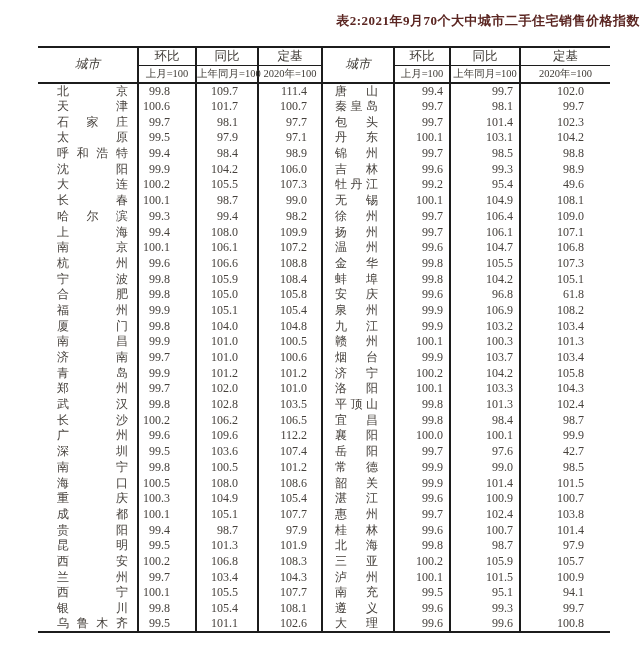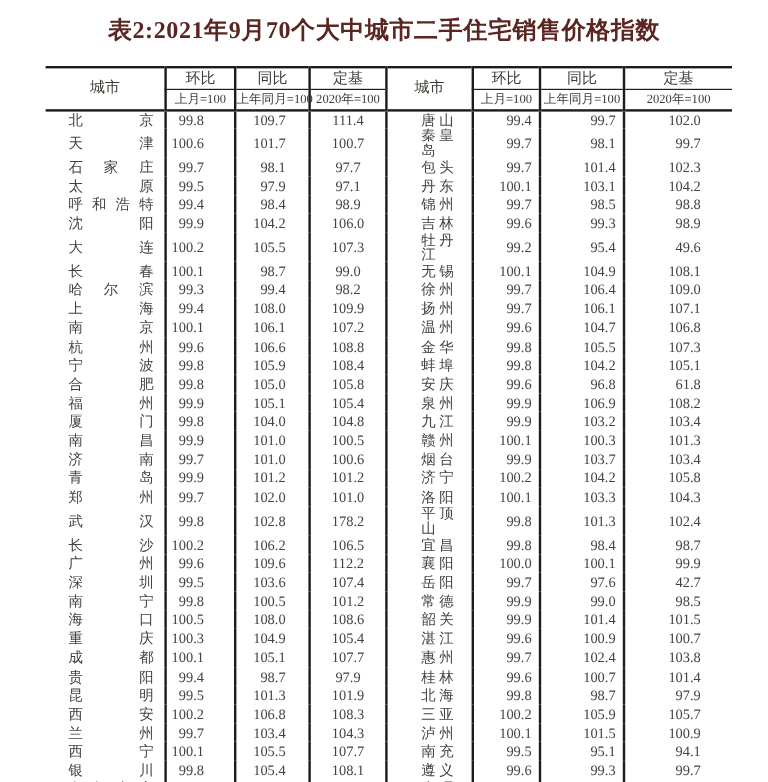--- a/index.html
+++ b/index.html
@@ -5,22 +5,22 @@
   html,body { margin:0; padding:0; }
   body {
     width:640px; height:652px;
     background:#ffffff;
     font-family:"Liberation Serif","DejaVu Serif",serif;
     color:#46413c;
     overflow:hidden;
   }
   .page-title {
     margin:12px 0 0 0;
-    text-align:center;
-    font-size:20px;
+    text-align:right;
+    font-size:13px;
     font-weight:bold;
     color:#5b2622;
     letter-spacing:0.5px;
   }
   .table-wrap { margin:16px 0 0 38px; }
   table {
     width:572px;
     border-collapse:collapse;
     table-layout:fixed;
     border-top:2px solid #1c1c1c;
@@ -47,39 +47,39 @@
   }
   tr.head-main { height:18px; }
   tr.head-main th { font-size:12.5px; }
   tr.head-sub { height:17px; }
   tr.head-sub th {
     font-size:10.5px;
     border-top:1px solid #1c1c1c;
     white-space:nowrap;
     margin-top:28px;
   }
-  th.city-head { font-size:12.5px; }
+  th.city-head { font-size:12.5px;font-style:italic; }
 
   tbody tr { height:15.7px;font-family:Liberation Serif, serif; }
   tbody td { font-size:12px; line-height:1; vertical-align:middle; }
 
   td.city .cjust {
     display:block;
     text-align:justify;
     text-align-last:justify;
     -moz-text-align-last:justify;
     font-size:12px;
   }
   td.city.cL .cjust { margin:0 9px 0 19px; }
-  td.city.cR .cjust { margin:0 15px 0 28px; }
+  td.city.cR .cjust { margin:0 15px 0 12px; }
 
   td.num { text-align:right; font-variant-numeric:tabular-nums; }
   td.n1 { padding-right:25px; }
   td.n2 { padding-right:19px; }
-  td.n3 { padding-right:0;text-align:center; }
+  td.n3 { padding-right:14px; }
   td.n4 { padding-right:6px;  }
   td.n5 { padding-right:6px;  }
   td.n6 { padding-right:26px; }
 </style>
 </head>
 <body>
 
 <div class="page-title">表2:2021年9月70个大中城市二手住宅销售价格指数</div>
 
 <div class="table-wrap">
@@ -394,21 +394,21 @@
     <td class="num n4">100.1</td>
     <td class="num n5">103.3</td>
     <td class="num n6 last">104.3</td>
   </tr>
         <tr>
     <td class="city cL">
       <span class="cjust">武汉</span>
     </td>
     <td class="num n1">99.8</td>
     <td class="num n2">102.8</td>
-    <td class="num n3">178.2</td>
+    <td class="num n3">103.5</td>
     <td class="city cR">
       <span class="cjust">平顶山</span>
     </td>
     <td class="num n4">99.8</td>
     <td class="num n5">101.3</td>
     <td class="num n6 last">102.4</td>
   </tr>
         <tr>
     <td class="city cL">
       <span class="cjust">长沙</span>

